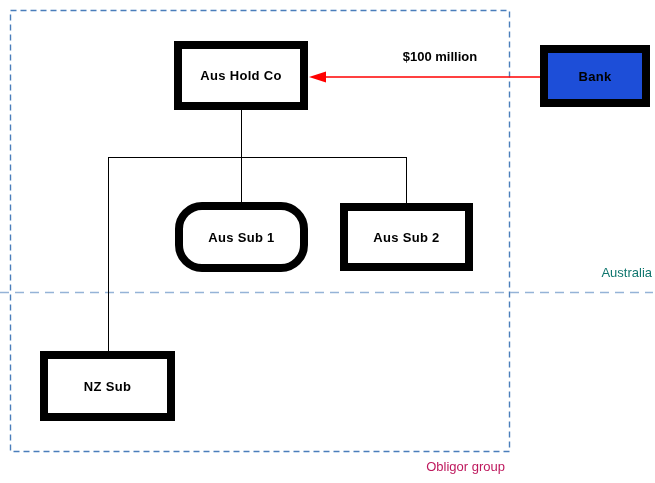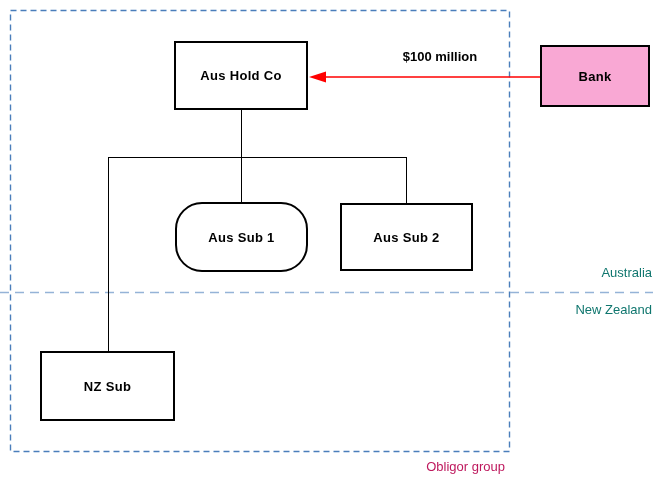--- a/index.html
+++ b/index.html
@@ -15,33 +15,33 @@
   }
 
   .lines-layer {
     position: absolute;
     left: 0; top: 0;
     width: 655px; height: 483px;
   }
 
   .node {
     position: absolute;
-    border: 2px solid #000000;
+    border: 8px solid #000000;
     background: #ffffff;
     display: flex;
     align-items: center;
     justify-content: center;
     font-size: 13px;
     font-weight: bold;
     color: #000000;
     letter-spacing: 0.3px;
     text-align: center;
   }
 
-  .node.bank { background: #f9a8d4; }
+  .node.bank { background: #1d4ed8; }
 
   .node.aus-hold-co { left: 174px; top: 41px;  width: 134px; height: 69px; }
   .node.bank        { left: 540px; top: 45px;  width: 110px; height: 62px; }
   .node.aus-sub-1   { left: 175px; top: 202px; width: 133px; height: 70px; border-radius: 27px; }
   .node.aus-sub-2   { left: 340px; top: 203px; width: 133px; height: 68px; }
   .node.nz-sub      { left: 40px;  top: 351px; width: 135px; height: 70px; }
 
   .label {
     position: absolute;
     font-size: 13px;
@@ -108,17 +108,16 @@
   </div>
 
   <div class="node nz-sub">
     <span>NZ Sub</span>
   </div>
 
   <div class="label loan-label">$100 million</div>
 
   <div class="label region-label australia-label">Australia</div>
 
-  <div class="label region-label new-zealand-label">New Zealand</div>
 
   <div class="label group-label">Obligor group</div>
 
 </div>
 
 </body></html>

